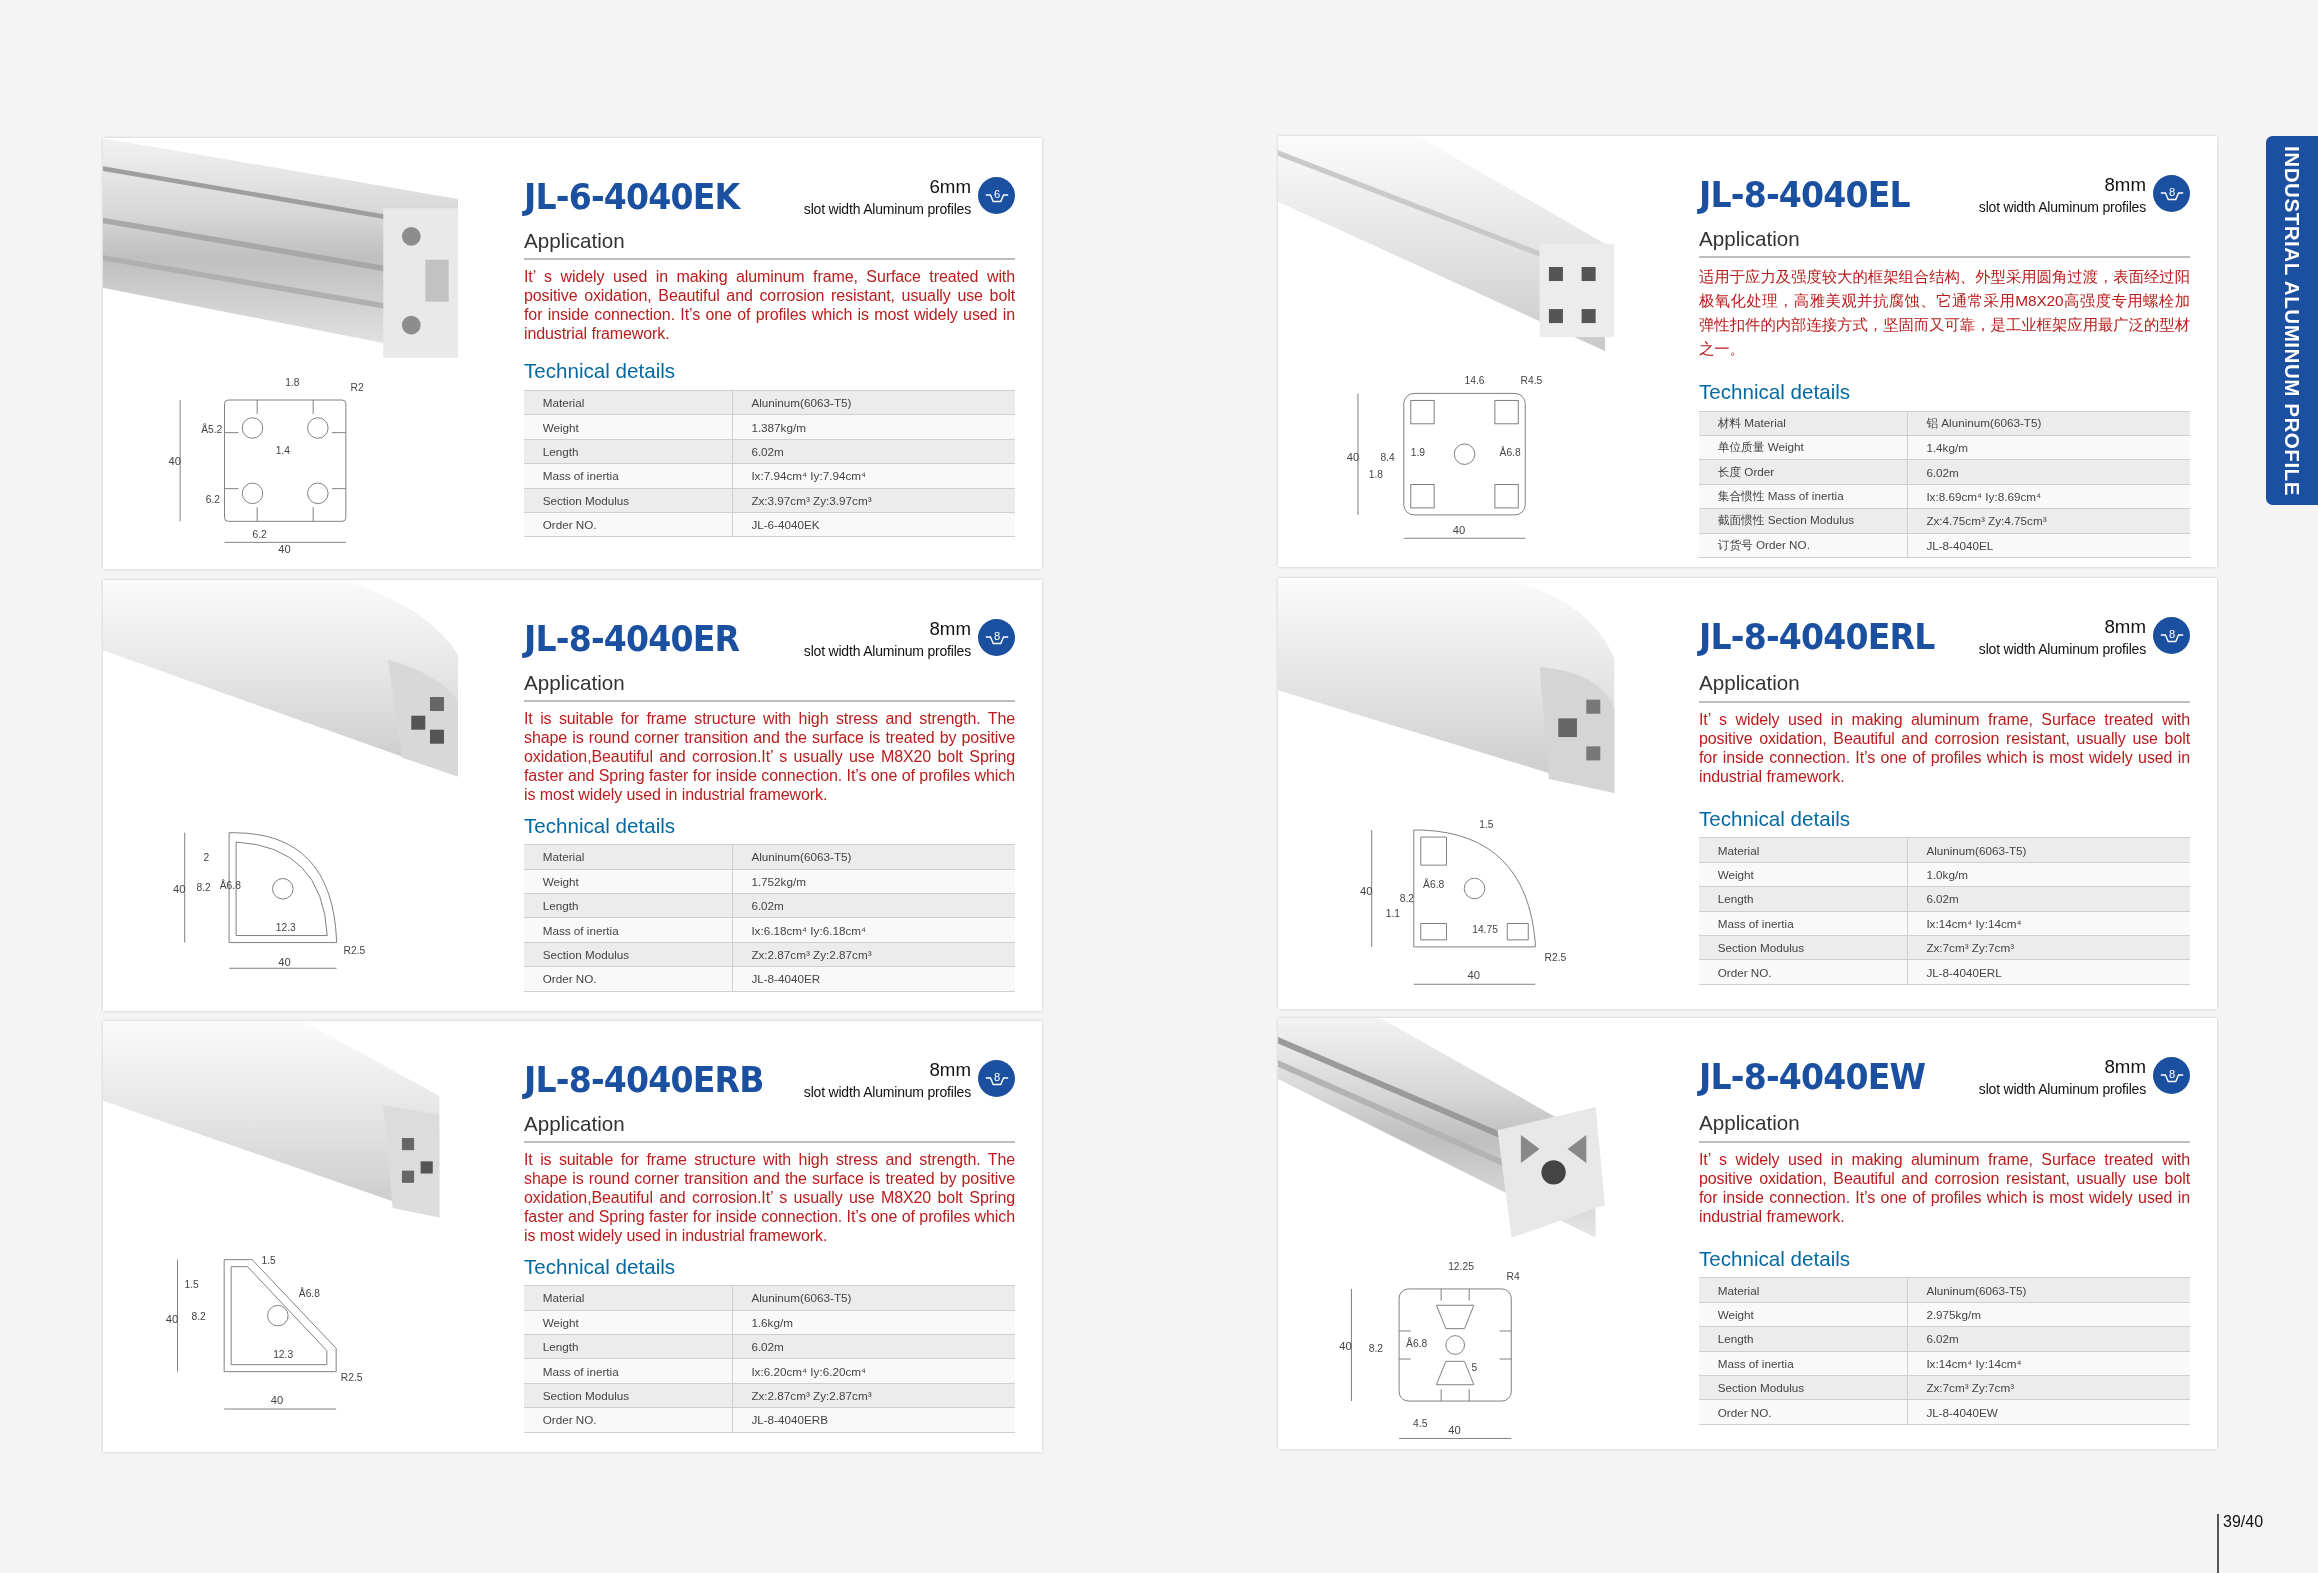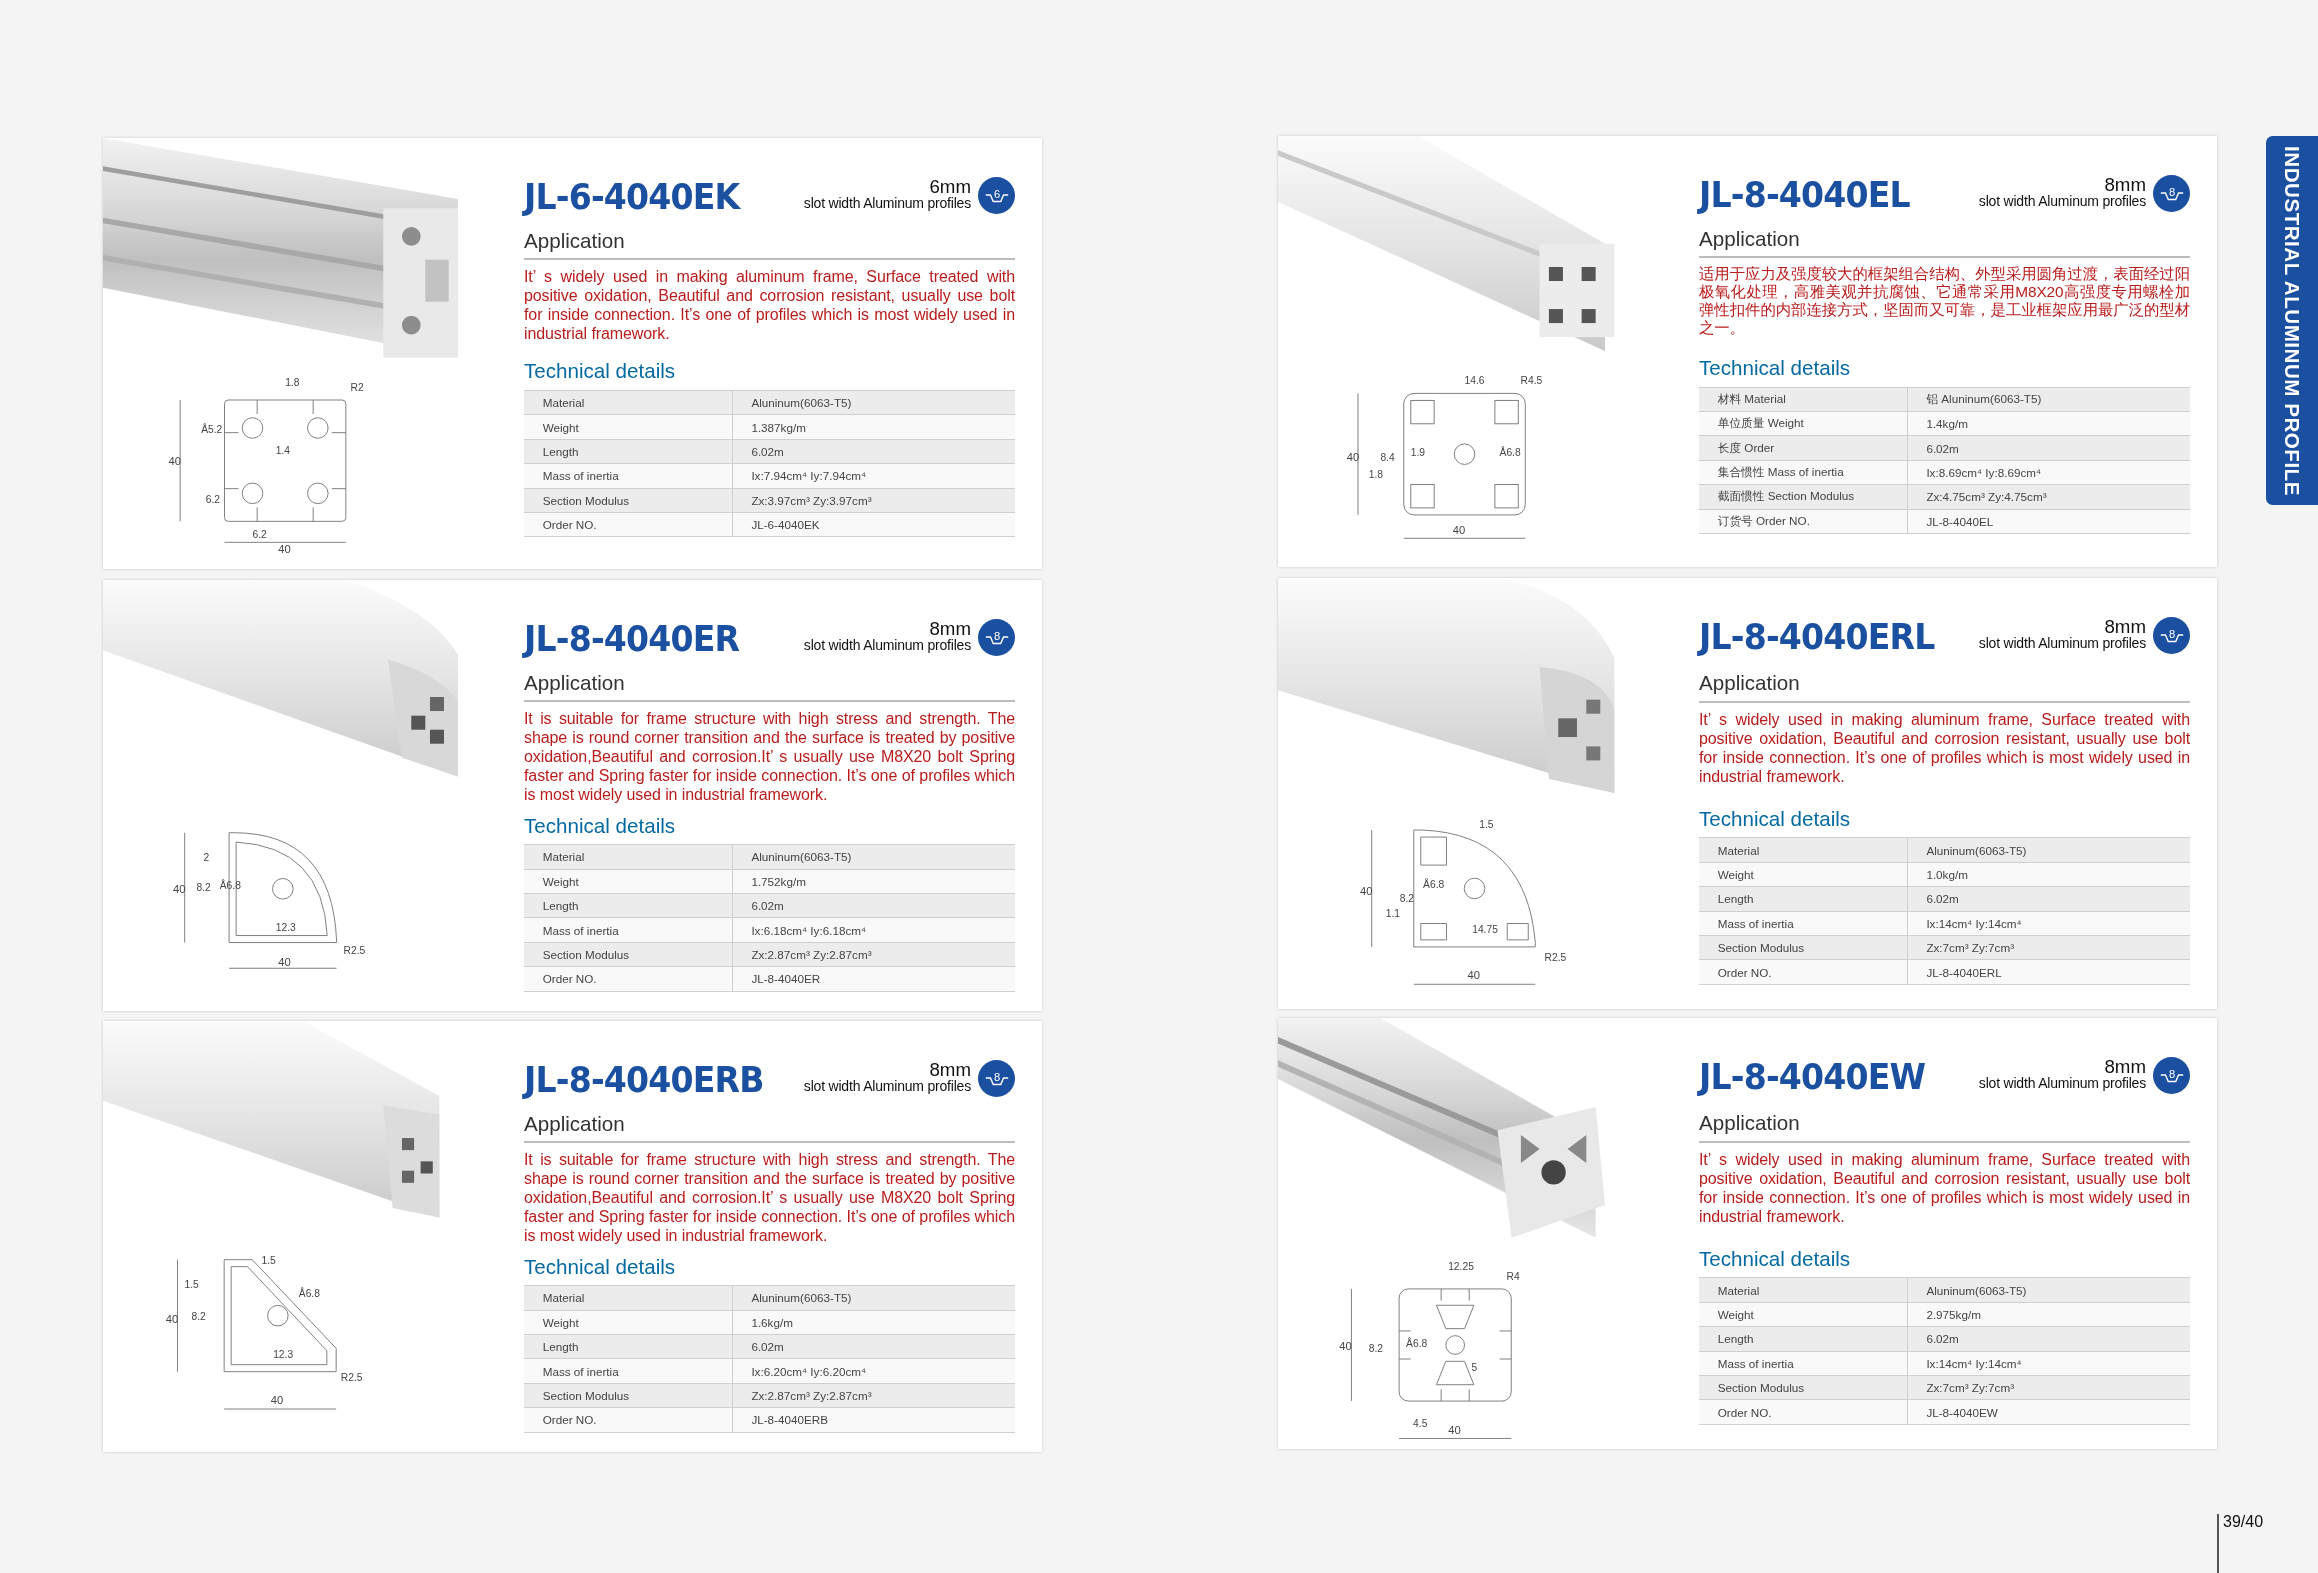--- a/index.html
+++ b/index.html
@@ -6,26 +6,26 @@
   body{width:2319px;height:1574px;background:#f4f4f4;position:relative;overflow:hidden;font-family:"Liberation Sans","DejaVu Sans",sans-serif;color:#333;}
   .card{position:absolute;width:939px;height:431px;background:#ffffff;box-shadow:0 0 2.8px rgba(0,0,0,0.18);overflow:hidden;}
   .photo{position:absolute;left:0;top:0;width:355px;height:220px;}
   .drawing{position:absolute;}
   .drawing svg{display:block;}
   .content{position:absolute;left:421px;top:33px;width:491px;}
   .title-row{position:relative;height:51px;}
   .model{position:absolute;left:0;top:0;font-family:"DejaVu Sans",sans-serif;font-weight:bold;font-size:36px;letter-spacing:-0.9px;color:#1b4fa0;transform:scaleX(0.92);transform-origin:left center;line-height:51px;}
   .slot{position:absolute;right:44px;top:6.5px;text-align:right;color:#111;line-height:1;}
   .slot .mm{font-size:18.7px;display:block;}
-  .slot .desc{font-size:14px;display:block;margin-top:0;letter-spacing:-0.2px;}
+  .slot .desc{font-size:14px;display:block;margin-top:6px;letter-spacing:-0.2px;}
   .badge{position:absolute;right:0;top:5.6px;width:37px;height:37px;border-radius:50%;background:#1b4fa0;display:flex;align-items:center;justify-content:center;}
   .section-h{font-size:20.6px;color:#333;margin-top:6.5px;}
   .rule{height:1.9px;background:#bdbdbd;margin:5.6px 0 7.5px 0;}
   .para{font-size:16px;line-height:19px;color:#b91c1c;text-align:justify;letter-spacing:-0.1px;}
-  .para.cn{font-size:15.4px;line-height:18px;}
+  .para.cn{font-size:15.4px;line-height:24px;}
   .tech-h{font-size:20.6px;color:#0369a1;margin-top:16px;margin-bottom:6.5px;}
   table.spec{width:100%;border-collapse:collapse;font-size:11.7px;color:#444;}
   table.spec td{height:23.4px;border-top:1.4px solid #cfcfcf;padding:0 0 0 18.7px;}
   table.spec tr:last-child td{border-bottom:1.4px solid #cfcfcf;}
   table.spec tr:nth-child(odd) td{background:#ececec;}
   table.spec tr:nth-child(even) td{background:#f9f9f9;}
   table.spec td.k{width:189px;border-right:0.9px solid #cfcfcf;}
   .sidetab{position:absolute;left:2266px;top:136px;width:53px;height:369px;background:#1b4fa0;border-radius:6.5px 0 0 6.5px;}
   .sidetab span{position:absolute;left:26px;top:185px;transform:translate(-50%,-50%) rotate(90deg);white-space:nowrap;color:#fff;font-weight:bold;font-size:20.6px;letter-spacing:0.5px;}
   .pager-line{position:absolute;left:2217px;top:1514px;width:1.9px;height:59px;background:#555;}

